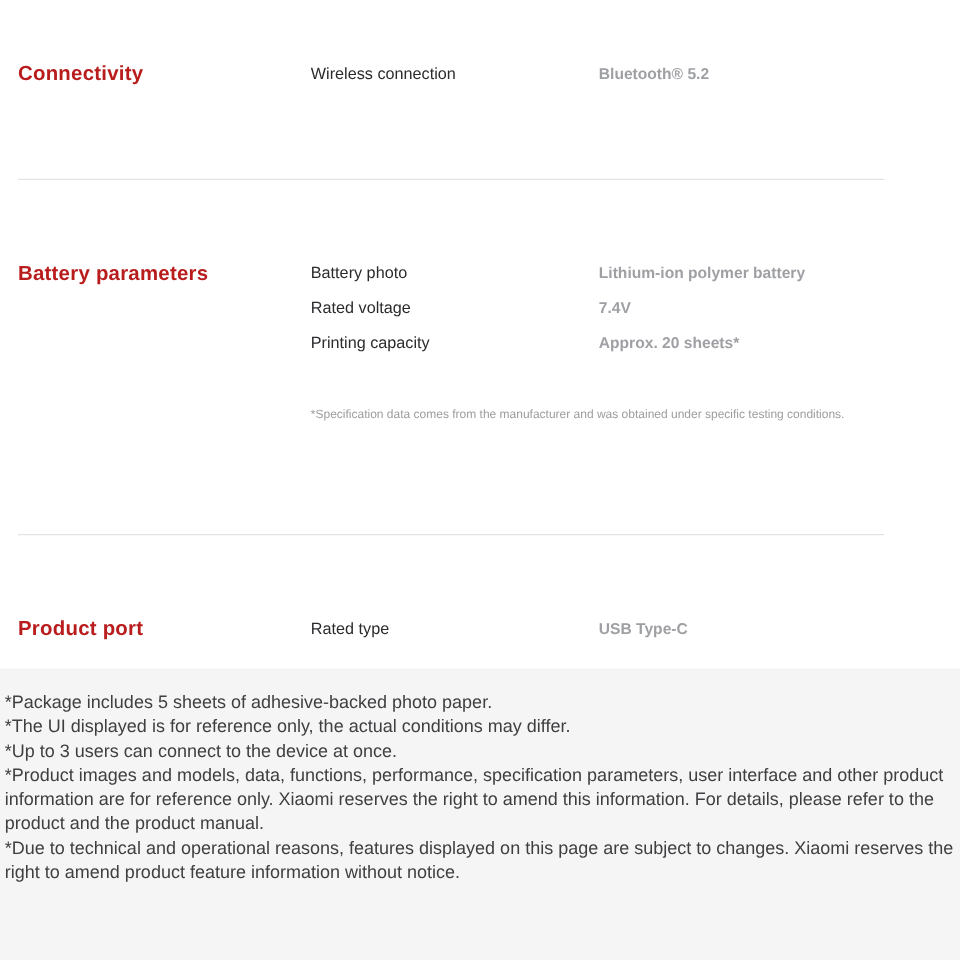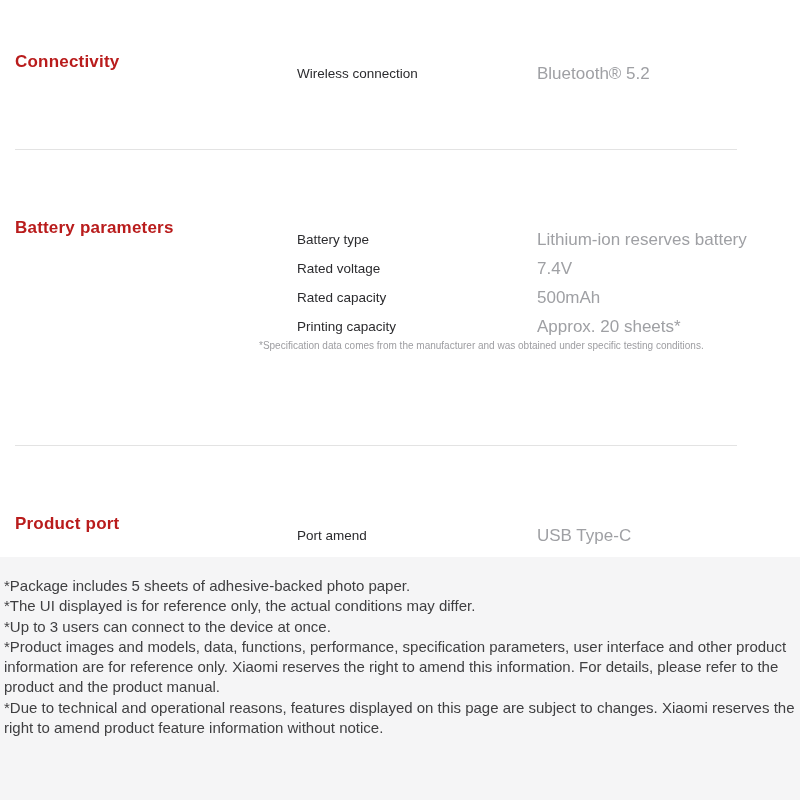--- a/index.html
+++ b/index.html
@@ -11,23 +11,23 @@
     overflow:hidden;
   }
   .page { position:absolute; inset:0; }
   .spec-section { position:absolute; left:0; width:800px; }
   .section-title {
     position:absolute; left:15px; top:0;
     font-size:17px; font-weight:700; color:#b91c1c;
     letter-spacing:0.2px; line-height:20px;
   }
   .rows { position:absolute; left:259px; top:1px; }
-  .row { display:flex; height:29px; align-items:flex-end;margin-left:38px; }
+  .row { display:flex; height:29px; align-items:flex-start; }
   .row-label { width:240px; font-size:13.5px; color:#2b2b2e; line-height:17px; }
-  .row-value { font-size:17px; color:#9fa0a4; line-height:17px; white-space:nowrap; }
+  .row-value { font-size:13px; color:#9fa0a4; line-height:17px; white-space:nowrap;font-weight:bold; }
   .spec-note {
     position:absolute; left:259px; top:118px; width:478px;
     font-size:10px; color:#9d9da1; line-height:19px;
   }
   .divider {
     position:absolute; left:15px; width:722px; height:1px;
     background:#e3e3e3;
   }
   .footnotes-panel {
     position:absolute; left:0; top:557px; width:800px; height:243px;
@@ -52,46 +52,42 @@
       </div>
     </div>
   </section>
 
   <div class="divider" style="top:149px;"></div>
 
   <section class="spec-section" style="top:218px;">
     <h2 class="section-title">Battery parameters</h2>
     <div class="rows">
       <div class="row">
-        <div class="row-label">Battery type</div>
-        <div class="row-value">Lithium-ion reserves battery</div>
+        <div class="row-label">Battery photo</div>
+        <div class="row-value">Lithium-ion polymer battery</div>
       </div>
       <div class="row">
         <div class="row-label">Rated voltage</div>
         <div class="row-value">7.4V</div>
-      </div>
-      <div class="row">
-        <div class="row-label">Rated capacity</div>
-        <div class="row-value">500mAh</div>
       </div>
       <div class="row">
         <div class="row-label">Printing capacity</div>
         <div class="row-value">Approx. 20 sheets*</div>
       </div>
     </div>
     <div class="spec-note">*Specification data comes from the manufacturer and was obtained under specific testing conditions.</div>
   </section>
 
   <div class="divider" style="top:445px;"></div>
 
   <section class="spec-section" style="top:514px;">
     <h2 class="section-title">Product port</h2>
     <div class="rows">
       <div class="row">
-        <div class="row-label">Port amend</div>
+        <div class="row-label">Rated type</div>
         <div class="row-value">USB Type-C</div>
       </div>
     </div>
   </section>
 
   <div class="footnotes-panel">
     <p class="footnote">*Package includes 5 sheets of adhesive-backed photo paper.</p>
     <p class="footnote">*The UI displayed is for reference only, the actual conditions may differ.</p>
     <p class="footnote">*Up to 3 users can connect to the device at once.</p>
     <p class="footnote">*Product images and models, data, functions, performance, specification parameters, user interface and other product information are for reference only. Xiaomi reserves the right to amend this information. For details, please refer to the product and the product manual.</p>

